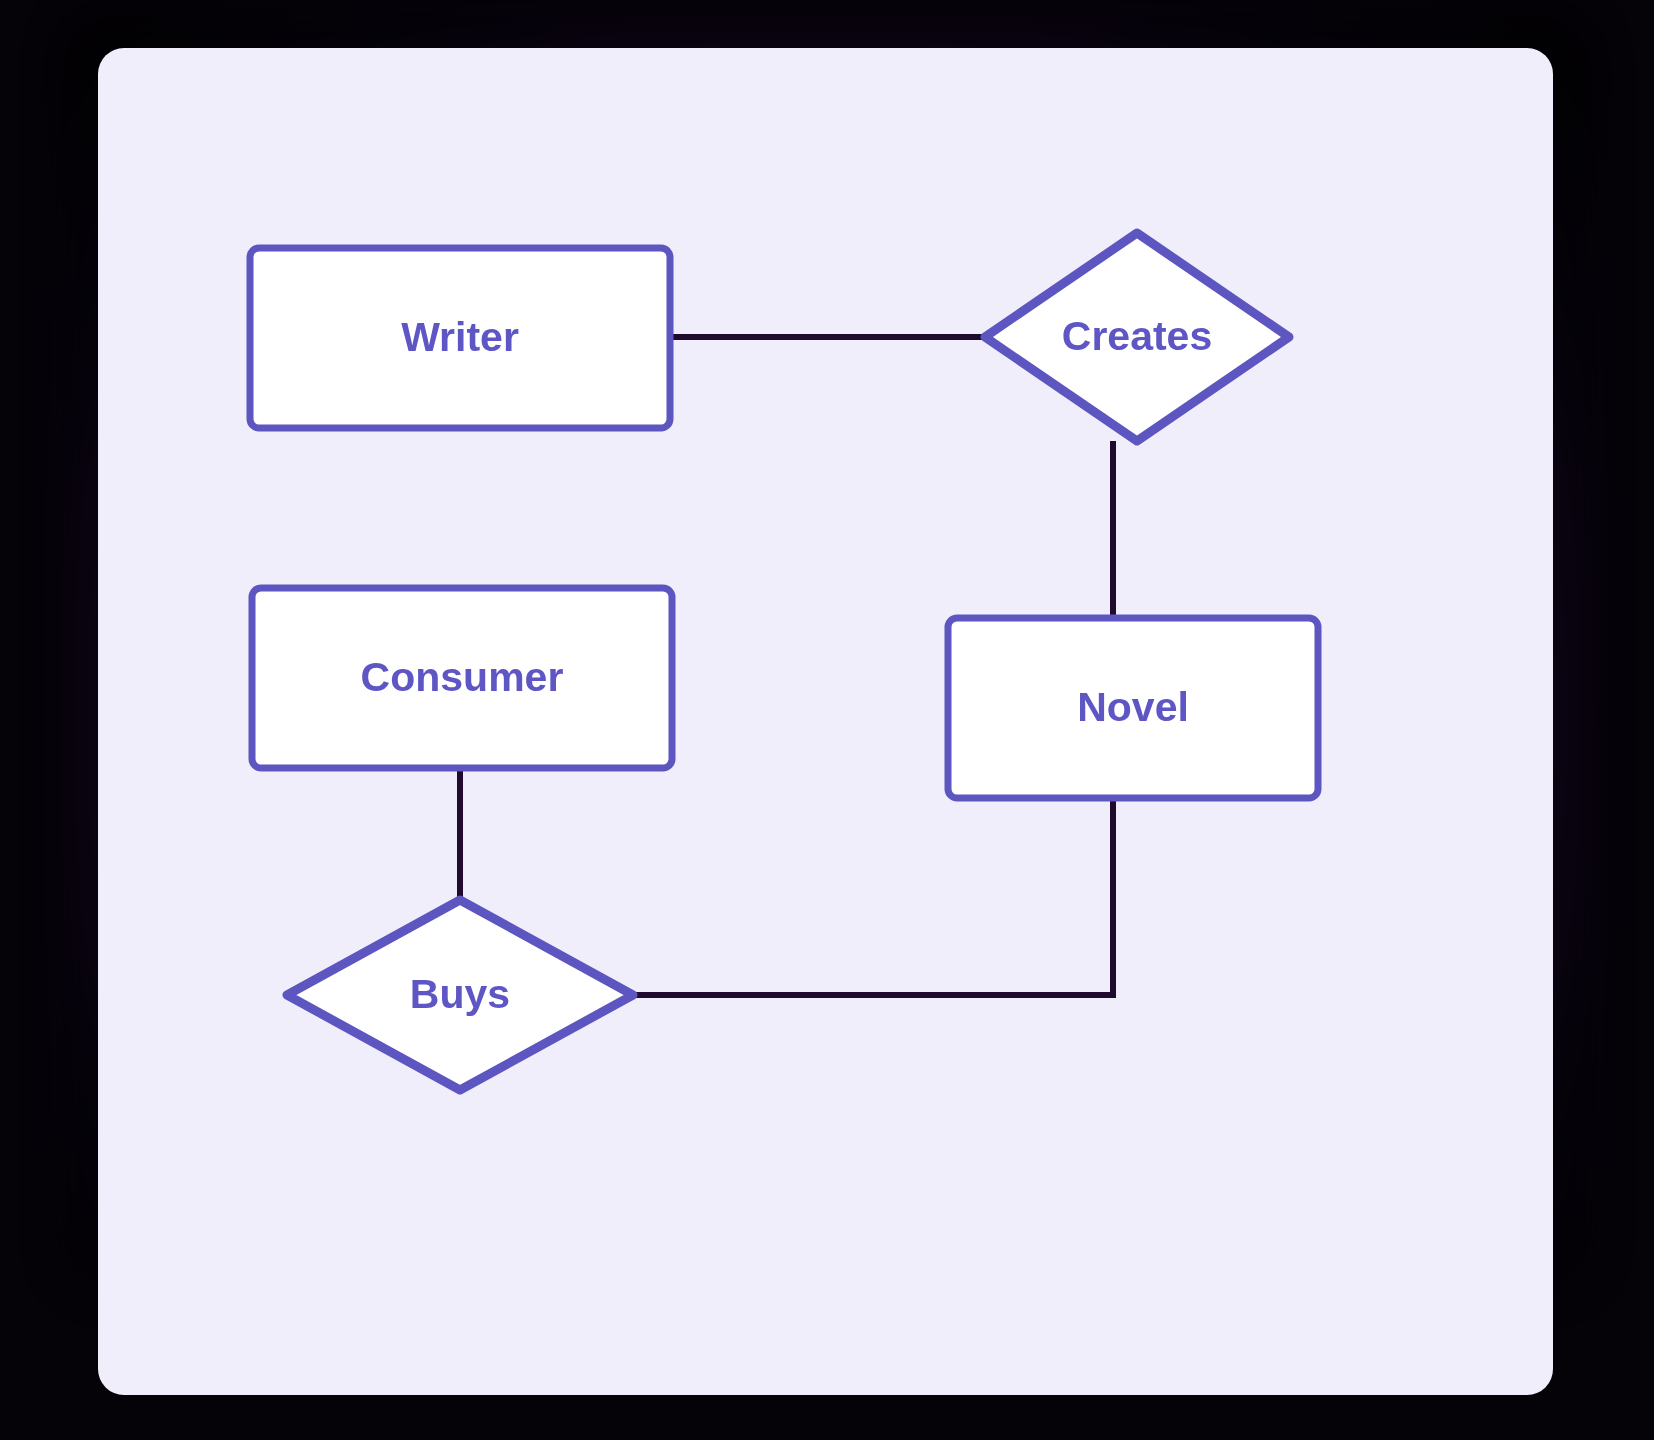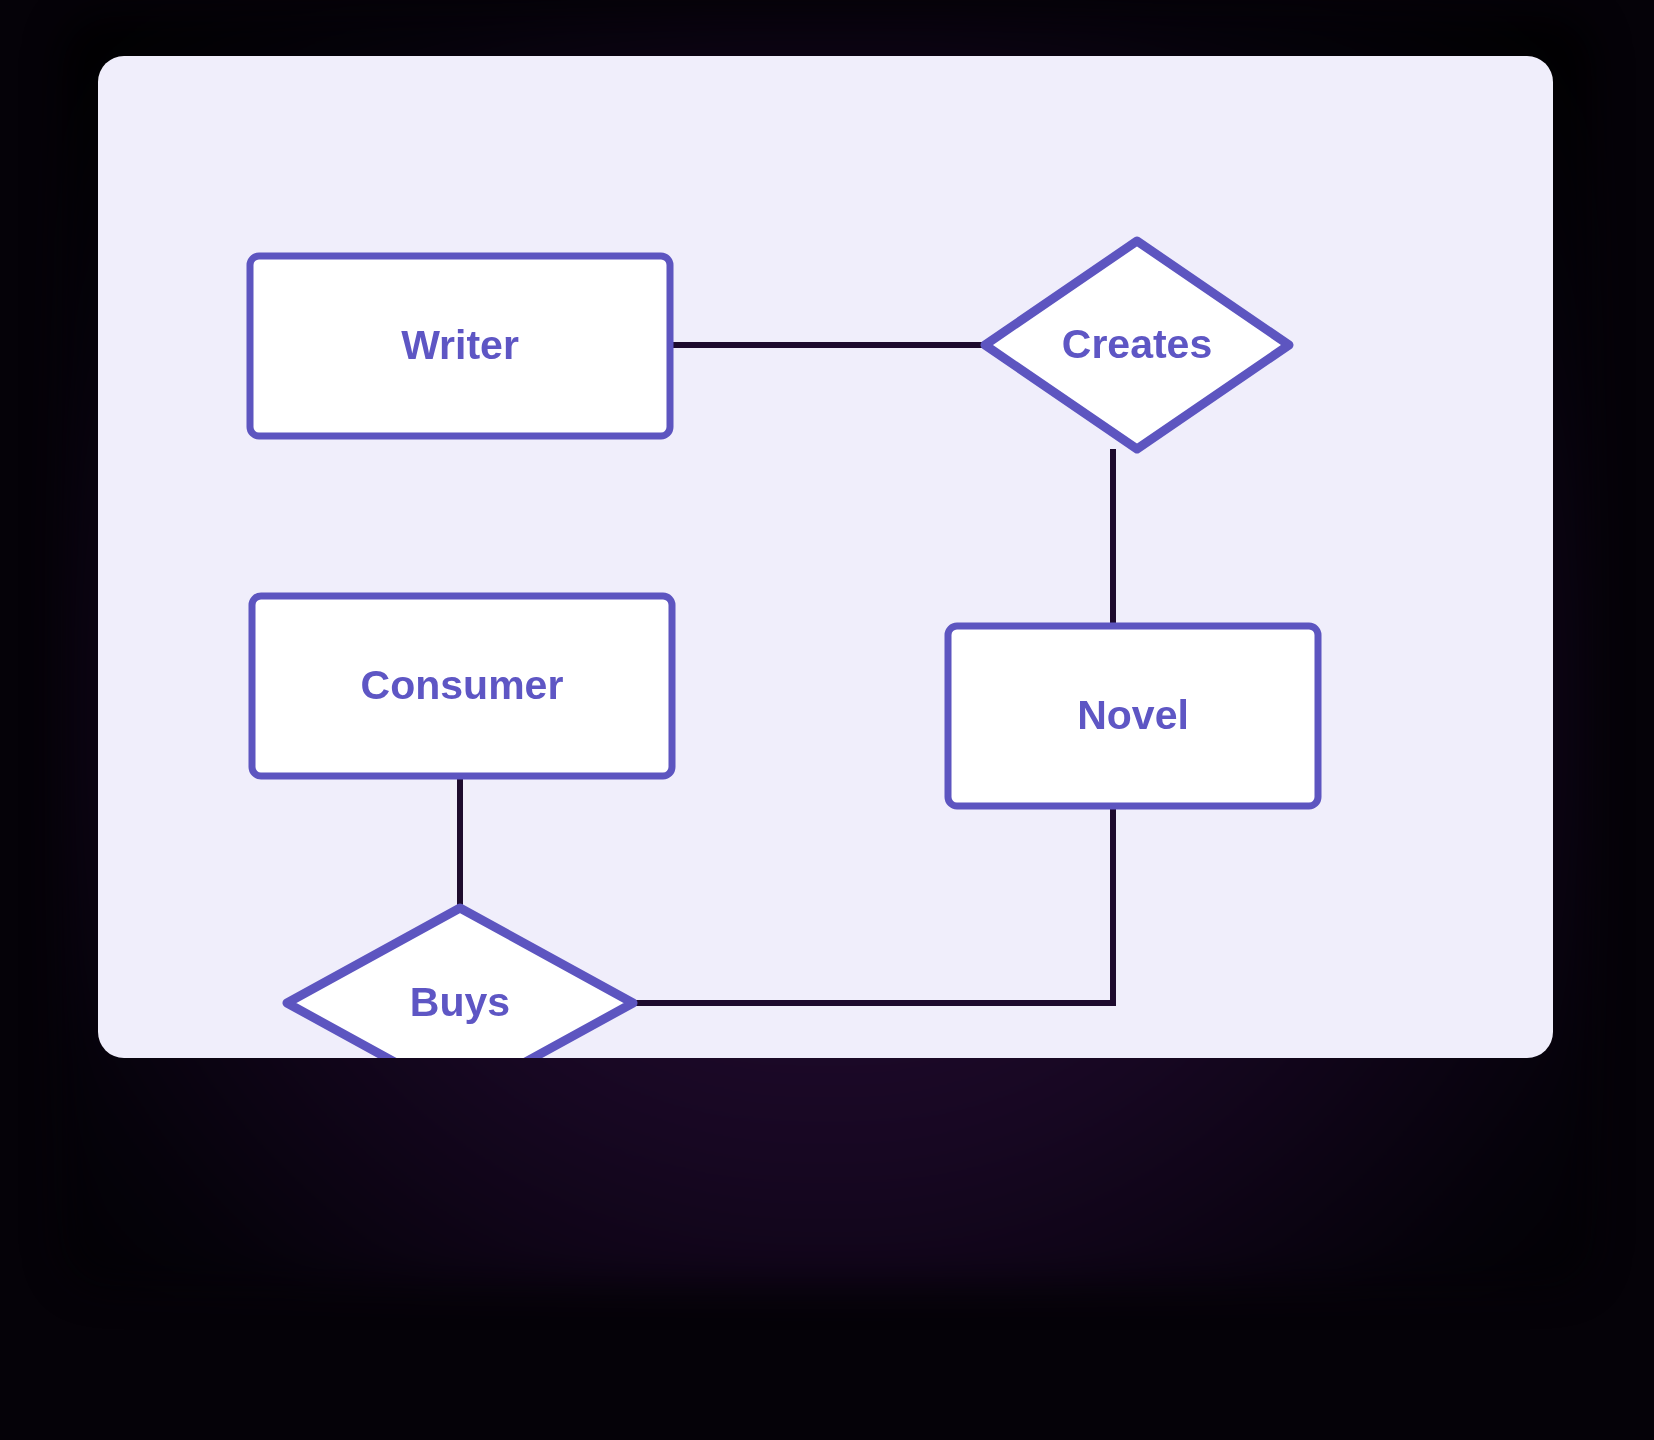--- a/index.html
+++ b/index.html
@@ -29,23 +29,23 @@
     width: 1530px;
     height: 1270px;
     border-radius: 44px;
     background: radial-gradient(ellipse at 50% 55%, #2a0f38 0%, #170722 45%, #05020a 78%, #000000 100%);
     filter: blur(18px);
   }
 
   #canvas-panel {
     position: absolute;
     left: 98px;
-    top: 56px;
+    top: 48px;
     width: 1455px;
-    height: 1002px;
+    height: 1347px;
     background: #f0eefb;
     border-radius: 26px;
     overflow: hidden;
     text-decoration: underline;
   }
 
   #diagram-svg {
     position: absolute;
     left: 0;
     top: 0;

